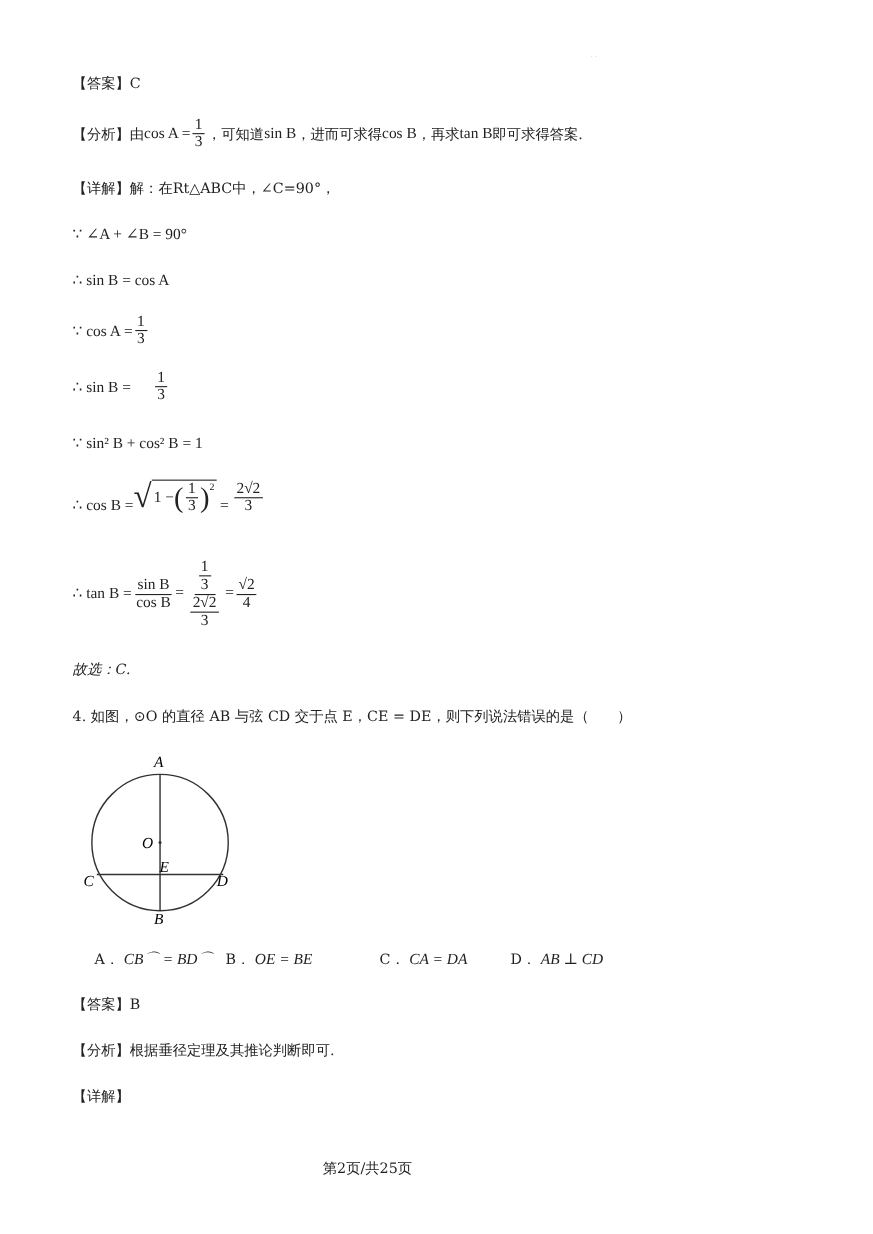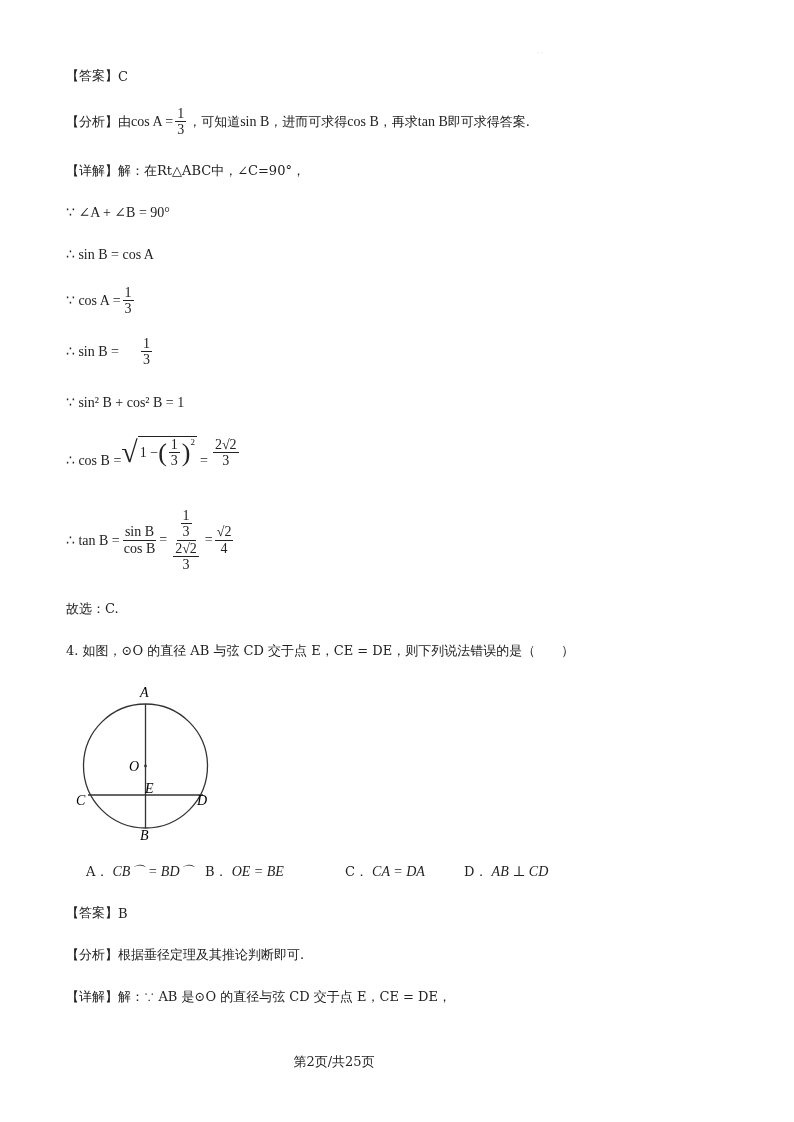--- a/index.html
+++ b/index.html
@@ -113,21 +113,21 @@
       </span>
     </span>
   </span>
   <span>=</span>
   <span class="frac">
     <span class="num">√2</span>
     <span class="den">4</span>
   </span>
 </div>
 
-<div class="line" style="top:600px;">故选：C.</div>
+<div class="line" style="top:600px;font-style:italic;">故选：C.</div>
 
 <div class="line" style="top:642px;">4. 如图，⊙O 的直径 AB 与弦 CD 交于点 E，CE = DE，则下列说法错误的是（　　）</div>
 
 <svg style="position:absolute;left:72px;top:680px;" width="150" height="160" viewBox="0 0 150 160">
   <circle cx="73.5" cy="86" r="62" fill="none" stroke="#333" stroke-width="1.3"></circle>
   <line x1="73.5" y1="24" x2="73.5" y2="148" stroke="#333" stroke-width="1.3"></line>
   <line x1="16" y1="115" x2="131" y2="115" stroke="#333" stroke-width="1.3"></line>
   <circle cx="73.5" cy="86" r="1.4" fill="#333"></circle>
   <text x="68" y="17" font-style="italic" font-family="Liberation Serif, serif" font-size="14">A</text>
   <text x="57" y="91" font-style="italic" font-family="Liberation Serif, serif" font-size="14">O</text>
@@ -159,16 +159,15 @@
   <span>B</span>
 </div>
 
 <div class="line" style="top:946px;">
   <span>【分析】</span>
   <span>根据垂径定理及其推论判断即可.</span>
 </div>
 
 <div class="line" style="top:988px;">
   <span>【详解】</span>
-  <span>解：∵ AB 是⊙O 的直径与弦 CD 交于点 E，CE = DE，</span>
 </div>
 
 <div class="footer">第2页/共25页</div>
 
 </body></html>

